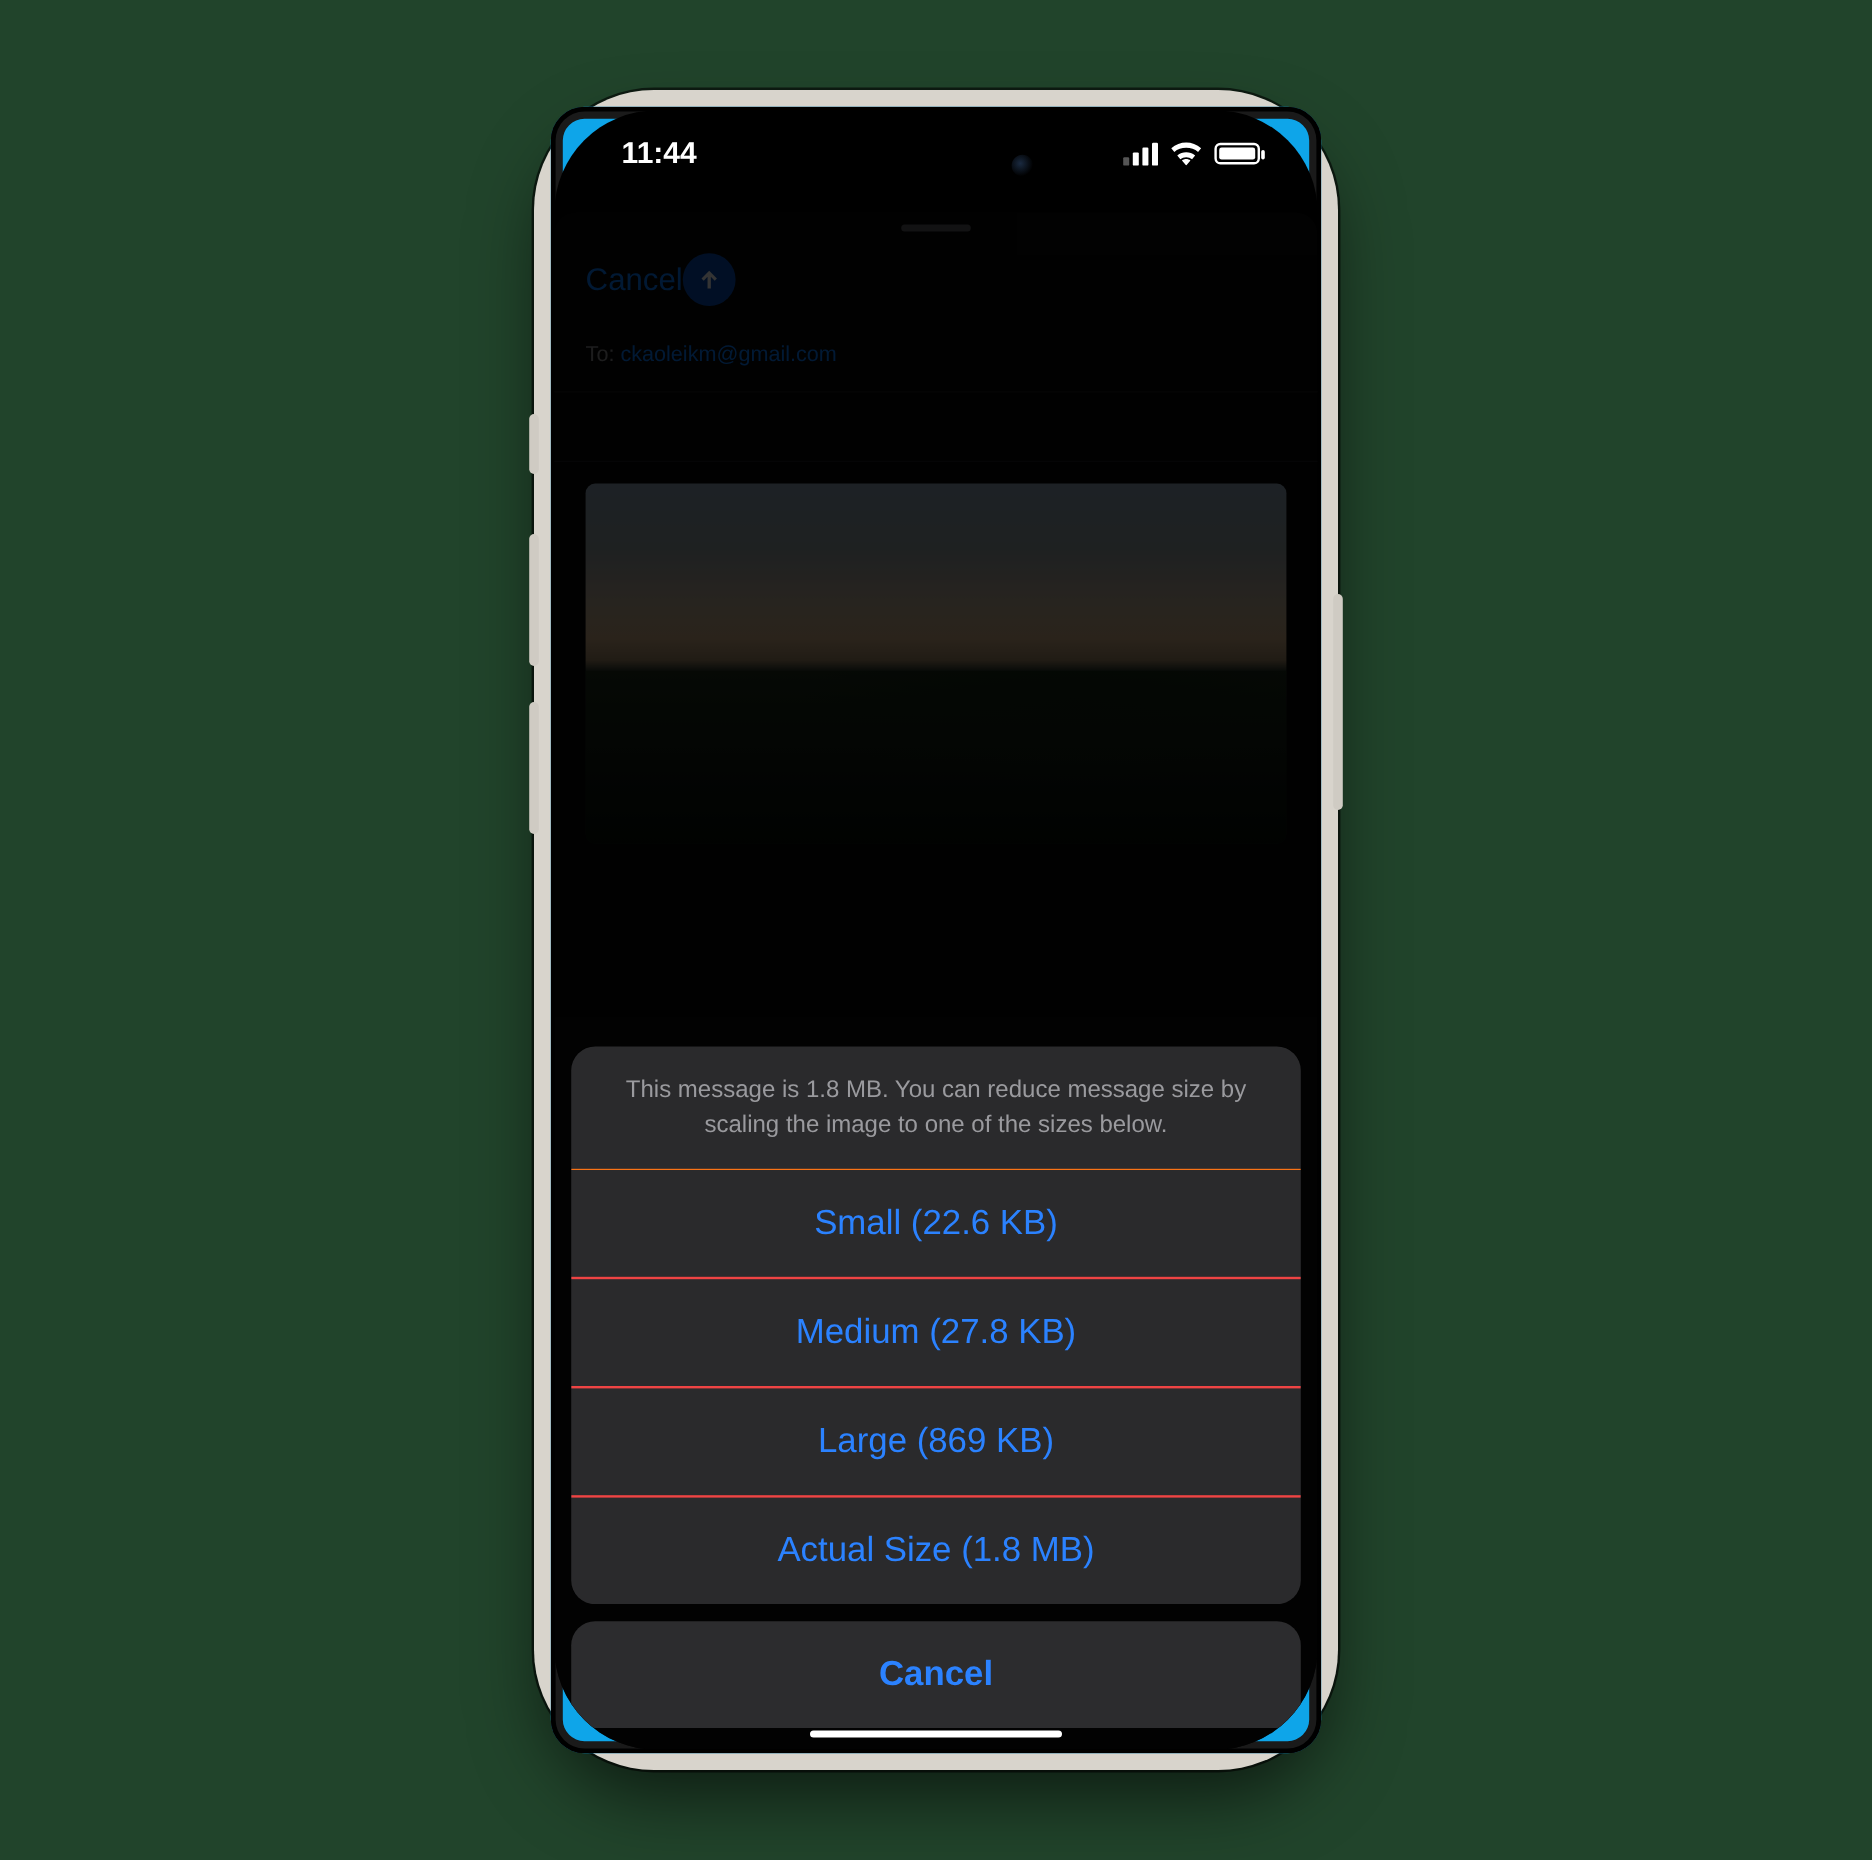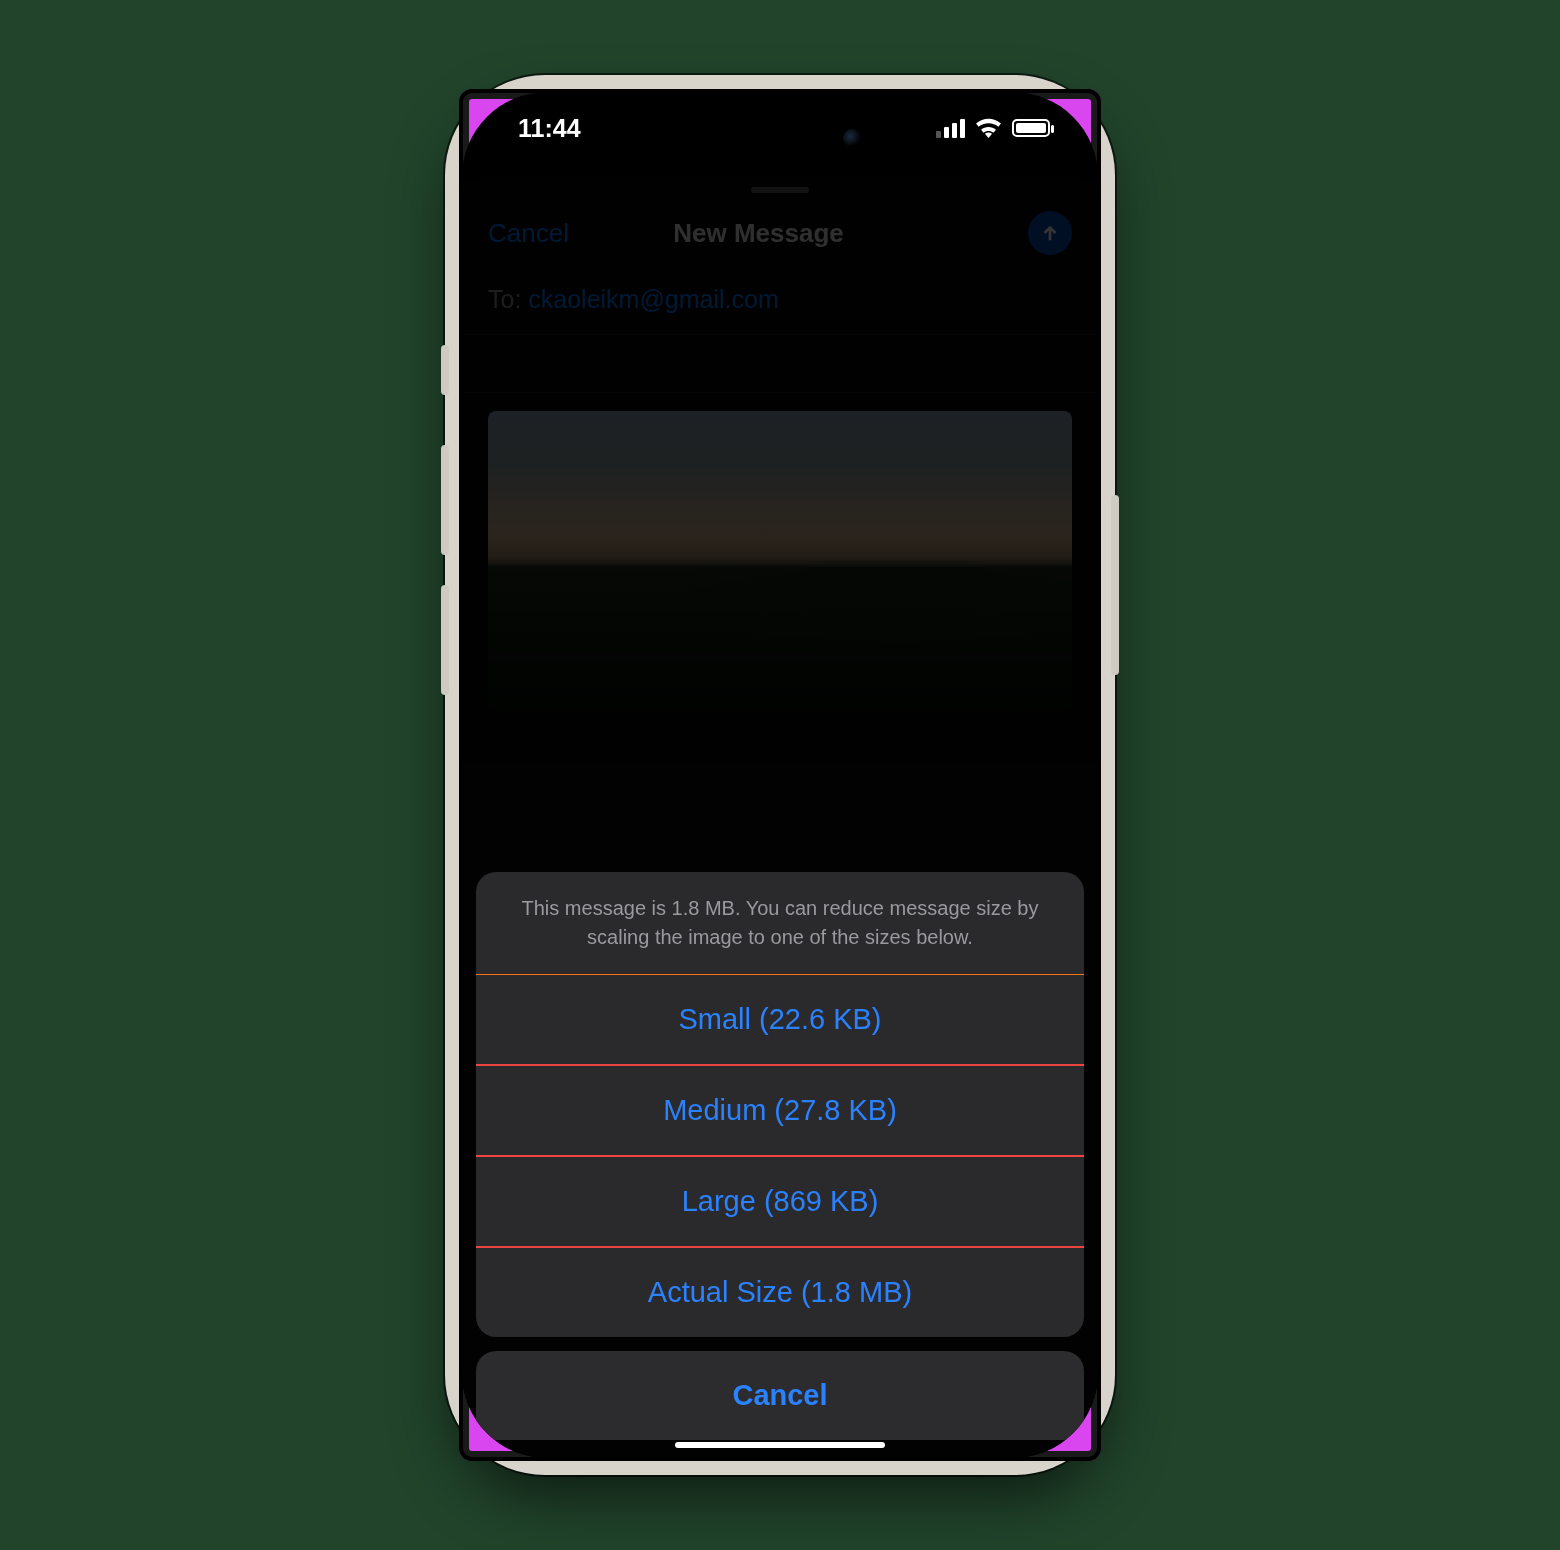--- a/index.html
+++ b/index.html
@@ -11,22 +11,22 @@
     position:relative;
     width:670px;height:1400px;
     background:#d8d4cc;
     border-radius:100px;
     padding:14px;
     box-shadow:0 30px 60px -10px rgba(0,0,0,.6),0 0 0 2px rgba(0,0,0,.6);
   }
   .phone-inner{
     position:relative;
     width:100%;height:100%;
-    background:#d946ef;
-    border-radius:13px;
+    background:#0ea5e9;
+    border-radius:28px;
     overflow:hidden;
     box-shadow:inset 0 0 0 4px #000, inset 0 0 0 10px #1a1a1a;
   }
   
   .btn-side{position:absolute;background:#cfcbc3;border-radius:4px;}
   .btn-l1{left:-4px;top:270px;width:8px;height:50px;}
   .btn-l2{left:-4px;top:370px;width:8px;height:110px;}
   .btn-l3{left:-4px;top:510px;width:8px;height:110px;}
   .btn-r1{right:-4px;top:420px;width:8px;height:180px;}
 
@@ -54,21 +54,21 @@
     background:#0a0a0a;
     border-radius:18px 18px 0 0;
     opacity:.45;
   }
   .grabber{width:58px;height:6px;background:#5a5a5e;border-radius:4px;margin:10px auto 0;}
   .compose-head{display:flex;align-items:center;padding:18px 26px 10px;}
   .compose-head .cancel{color:#0a7cff;font-size:26px;}
   .compose-head .title{flex:1;text-align:center;color:#e8e8ea;font-size:26px;font-weight:600;margin-left:-80px;}
   .send{width:44px;height:44px;border-radius:50%;background:#0a4fb8;display:flex;align-items:center;justify-content:center;color:#fff;}
   .send svg{width:22px;height:22px;}
-  .field{padding:20px 26px;border-bottom:1px solid #1d1d1f;font-size:25px;color:#8e8e93;}
+  .field{padding:20px 26px;border-bottom:1px solid #1d1d1f;font-size:18px;color:#8e8e93;}
   .field .addr{color:#0a7cff;}
   .field.cc{height:58px;}
   .body-area{padding:18px 26px;}
   .img-attach{width:100%;height:300px;border-radius:8px;background:linear-gradient(to bottom,#8ea5b8 0%,#97a3a6 18%,#c3b29b 33%,#d0b086 43%,#a48a6a 49%,#2d3a2d 52%,#1a251b 65%,#101812 100%);position:relative;overflow:hidden;}
   .img-attach::after{content:"";position:absolute;left:0;right:0;bottom:0;height:48%;background:radial-gradient(ellipse at 70% 20%,rgba(20,35,20,.9),transparent 40%),linear-gradient(to bottom,rgba(30,45,28,.9),rgba(8,15,10,1));}
 
   
   .dim-overlay{position:absolute;top:85px;left:0;right:0;bottom:0;background:rgba(0,0,0,.55);}
 
   
@@ -146,21 +146,20 @@
         </div>
 
         <div class="island">
             <span class="cam"></span>
           </div>
 
         <div class="sheet-bg">
           <div class="grabber"></div>
           <div class="compose-head">
             <span class="cancel">Cancel</span>
-            <span class="title">New Message</span>
             <span class="send">
               <svg viewBox="0 0 24 24">
                   <path fill="#fff" d="M12 4l7 7-2 2-3.5-3.5V20h-3V9.5L7 13l-2-2 7-7z"></path>
                 </svg>
             </span>
           </div>
           <div class="field">
             <span>To: </span><span class="addr">ckaoleikm@gmail.com</span>
           </div>
           <div class="field cc"></div>

